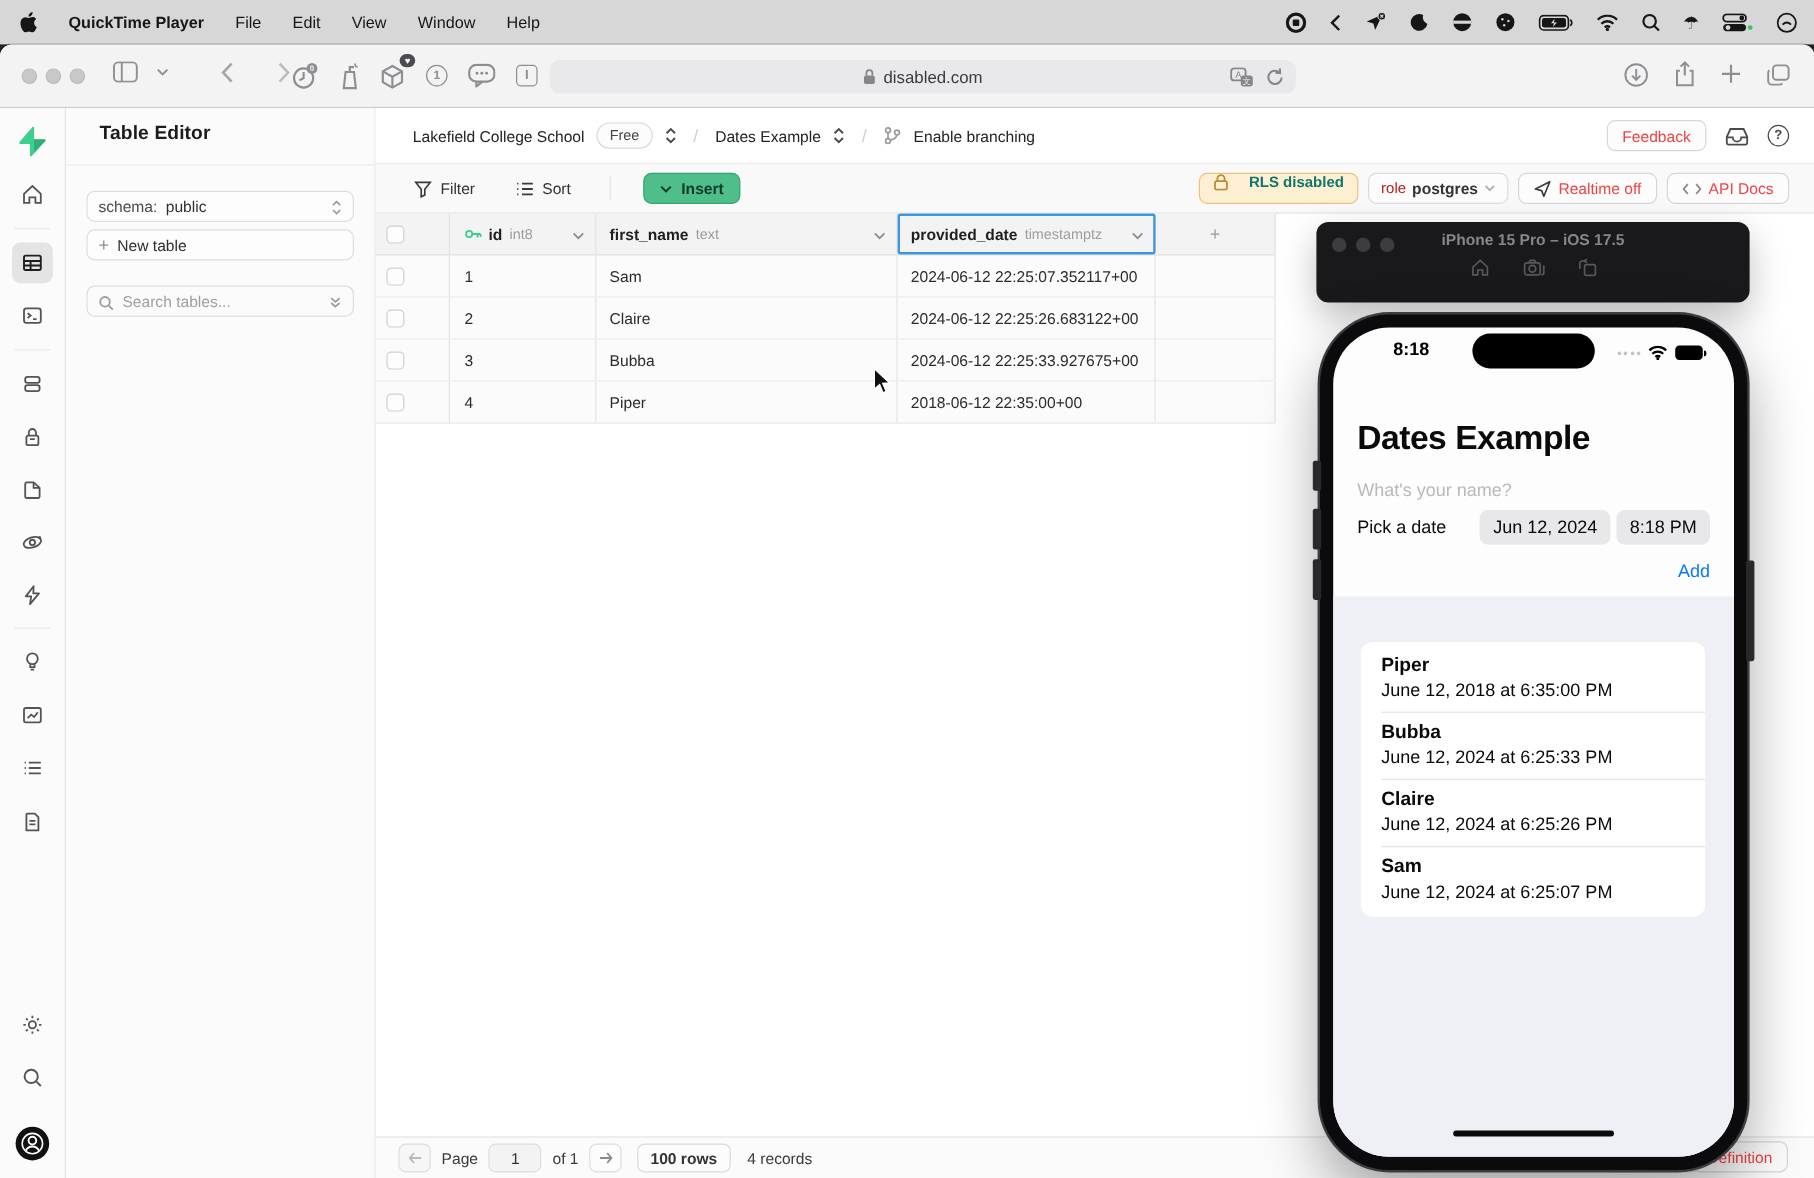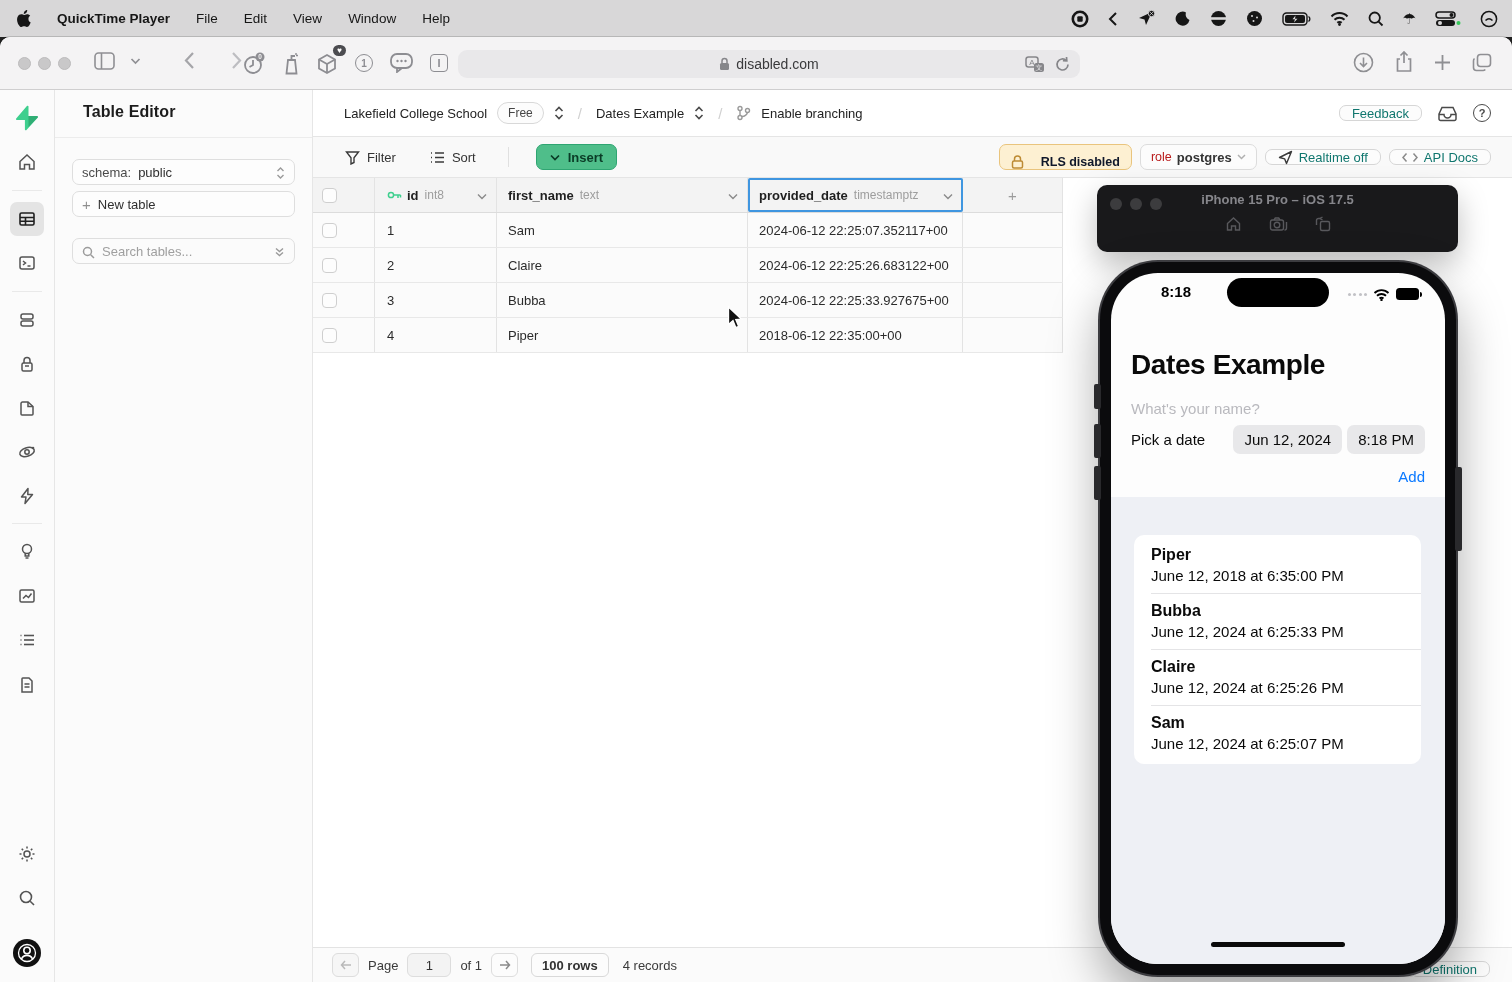--- a/index.html
+++ b/index.html
@@ -39,27 +39,27 @@
 .pctl{position:absolute;left:17px;width:223px;height:26px;border:1px solid #dedede;border-radius:7px;background:#fdfdfd;display:flex;align-items:center;font-size:13px;color:#2f2f2f;padding:0 9px;gap:7px}
 .pctl .muted{color:#9f9f9f}
 .pctl .endic{margin-left:auto;color:#9a9a9a}
 .table-item{position:absolute;left:11px;top:184px;width:236px;height:26px;background:#e8e8e8;border-radius:5px;display:flex;align-items:center;padding:0 10px;gap:8px;font-size:13px;color:#1c1c1c}
 .table-item .dots{margin-left:auto;color:#555;font-size:14px;letter-spacing:1px}
 #main{position:absolute;left:313px;top:0;right:0;height:100%}
 #crumbbar{height:47px;background:#fff;border-bottom:1px solid #e5e5e5;display:flex;align-items:center;padding:0 21px 0 31px;gap:10px;font-size:13px;color:#232323}
 .pill{border:1px solid #d8d8d8;border-radius:999px;padding:3px 10px;font-size:12px;color:#454545;background:#fcfcfc}
 .slash{color:#d0d0d0;font-size:15px;margin:0 4px}
 .crumb-right{margin-left:auto;display:flex;align-items:center;gap:15px;color:#4a4a4a}
-.btn{border:1px solid #d6d6d6;border-radius:7px;background:#fcfcfc;font-size:13px;color:#0f766e;display:inline-flex;align-items:center;justify-content:center;padding:0 12px;height:16px;gap:6px}
+.btn{border:1px solid #d6d6d6;border-radius:7px;background:#fcfcfc;font-size:13px;color:#ef4444;display:inline-flex;align-items:center;justify-content:center;padding:0 12px;height:26px;gap:6px}
 #toolbar{height:41px;background:#f9f9f9;border-bottom:1px solid #e5e5e5;display:flex;align-items:center;padding:0 21px 0 32px;gap:0;font-size:13px;color:#3a3a3a}
 .tbtn{display:flex;align-items:center;gap:7px;color:#333}
 .vdiv{width:1px;height:20px;background:#e0e0e0;margin:0 27px 0 32px}
 .insert-btn{height:26px;border-radius:7px;background:#4fbe8a;border:1px solid #2fa572;color:#0a3b26;font-weight:bold;display:flex;align-items:center;gap:8px;padding:0 13px}
 .toolbar-right{margin-left:auto;display:flex;align-items:center;gap:8px}
-.rls-btn{height:26px;border-radius:7px;background:#fdf0d2;border:1px solid #e9c47d;color:#0f172a;display:flex;align-items:flex-end;gap:17px;padding:0 11px;font-weight:bold;font-size:12.5px}
+.rls-btn{height:26px;border-radius:7px;background:#fdf0d2;border:1px solid #e9c47d;color:#0f766e;display:flex;align-items:flex-start;gap:17px;padding:0 11px;font-weight:bold;font-size:12.5px}
 .role-btn{height:26px;border-radius:7px;background:#fcfcfc;border:1px solid #dcdcdc;display:flex;align-items:center;gap:5px;padding:0 10px}
 .role-btn .pre{color:#b91c1c;font-size:12.5px}
 .role-btn .val{color:#333;font-size:13px;font-weight:bold}
 
 #grid{position:absolute;left:0;top:88px;width:750px}
 .gh{display:flex;height:35px;background:#f3f3f3;border-bottom:1px solid #dcdcdc;font-size:13px;color:#1f1f1f}
 .gh .cell,.gr .cell{border-right:1px solid #e3e3e3;display:flex;align-items:center;height:100%}
 .c0{width:62px;padding-left:9px}
 .c1{width:122px;padding-left:12px}
 .c2{width:251px;padding-left:11px}

